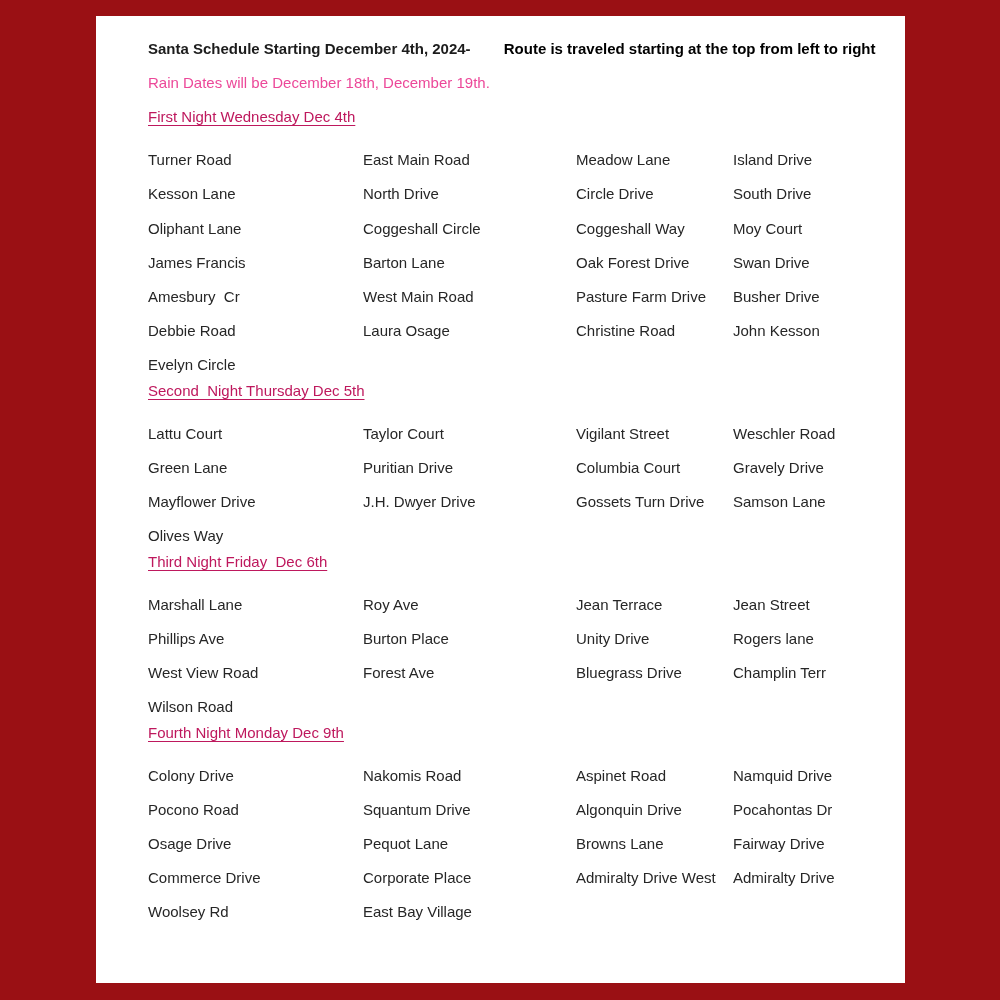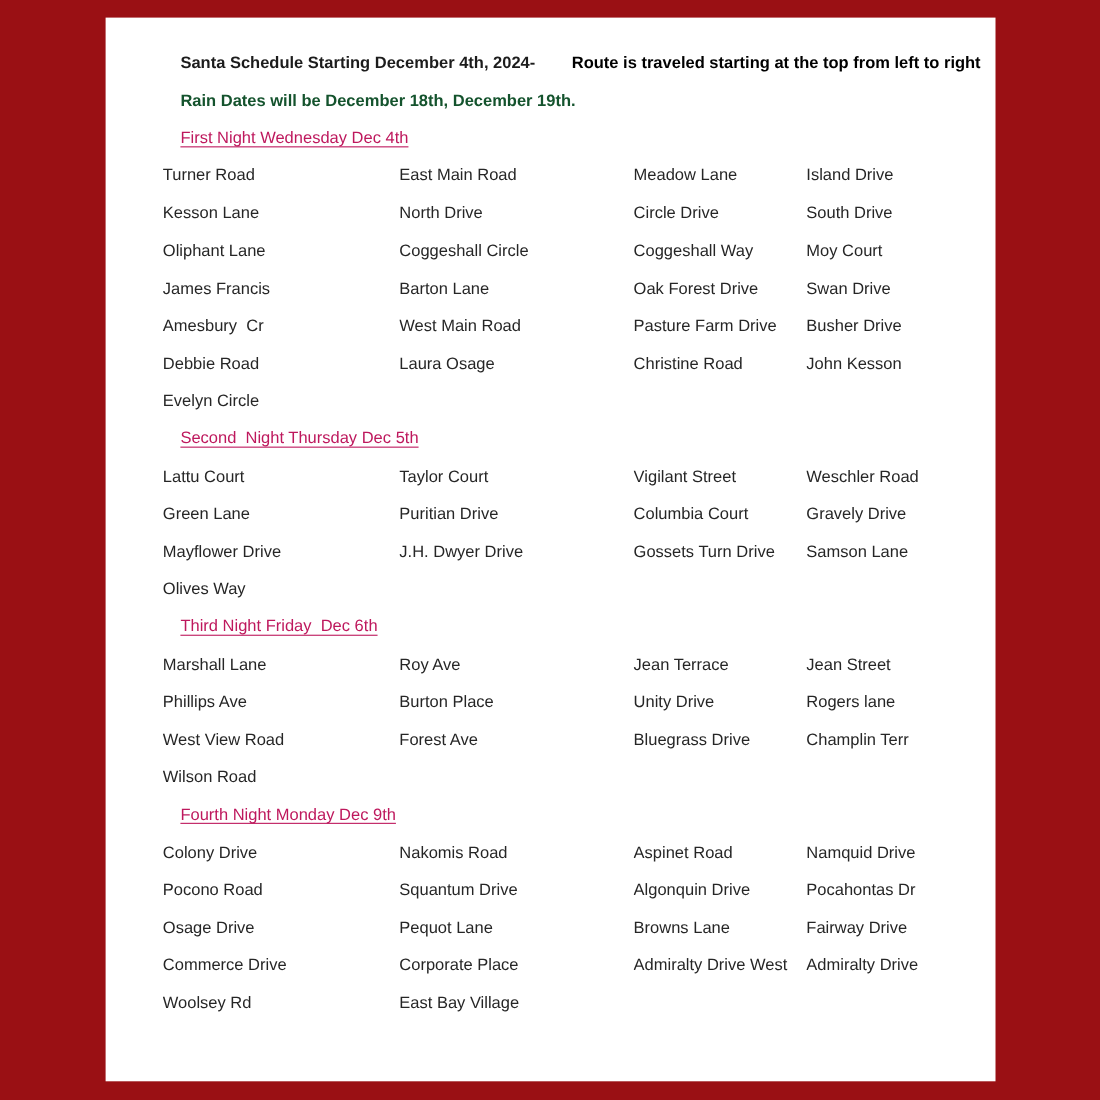--- a/index.html
+++ b/index.html
@@ -17,42 +17,42 @@
   .content {
     padding: 24px 10px 0 52px;
     color: #212121;
   }
   .row {
     height: 34.2px;
     display: grid;
     grid-template-columns: 215px 213px 157px auto;
     align-items: center;
   }
-  .line { display: flex; align-items: center; height: 34.2px; margin-left: 16px; }
+  .line { display: flex; height: 34.2px; }
   span { white-space: pre-wrap; }
   .cell {
     font-size: 15px;
     color: #262626;
     overflow: hidden;
   }
   .title-black {
     font-size: 15px;
     font-weight: bold;
     color: #1c1c1c;
   }
   .title-red {
     font-size: 15px;
     font-weight: bold;
     color: #000000;
     padding-left: 29px;
   }
   .rain {
     font-size: 15px;
-    font-weight: bold;
-    color: #14532d;
+    font-weight: normal;
+    color: #ec4899;
   }
   .heading {
     font-size: 15px;
     font-weight: normal;
     color: #be185d;
     text-decoration: underline;
     text-underline-offset: 3px;
   }
 </style>
 </head>

